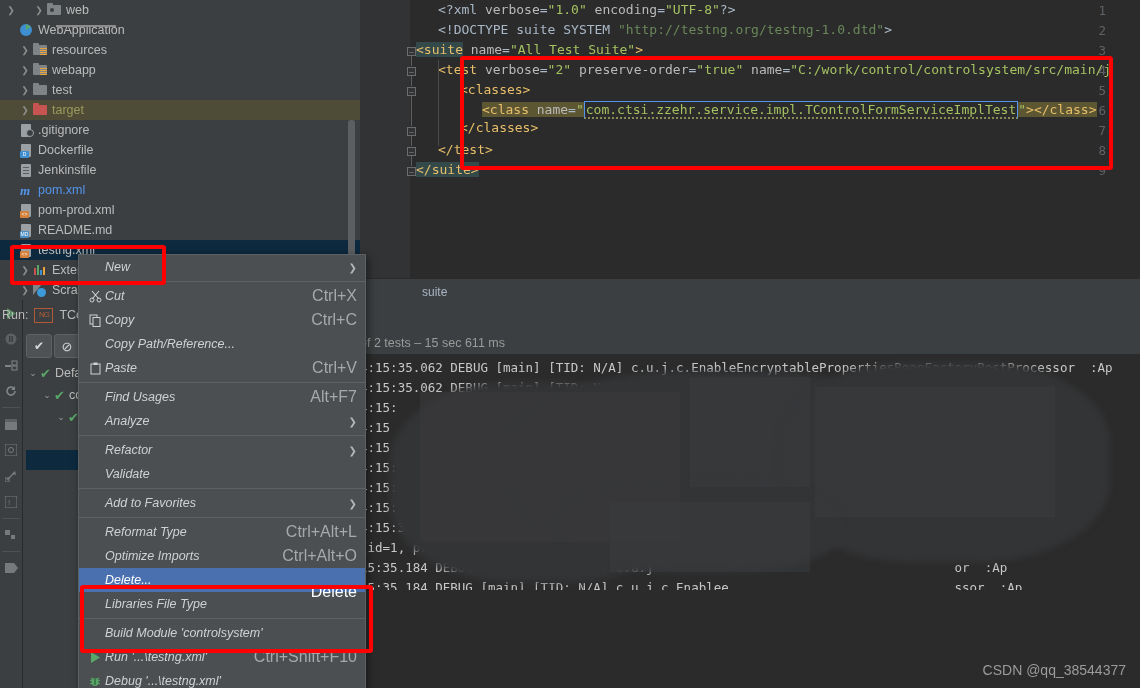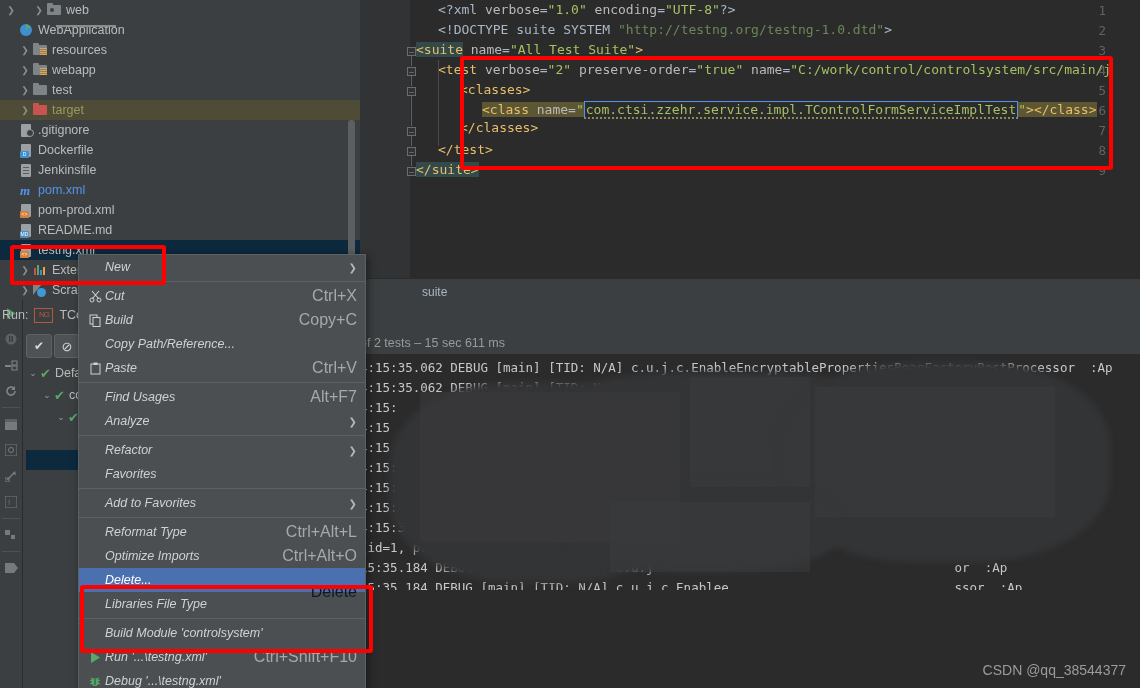--- a/index.html
+++ b/index.html
@@ -92,21 +92,21 @@
   .runsep{position:absolute;left:360px;top:326px;right:0;height:6px;background:#3c3f41;}
   .runtop{position:absolute;left:360px;top:304px;right:0;height:24px;background:#3c3f41;}
 
   
   .ctxmenu{position:absolute;left:78px;top:254px;width:286px;background:#4b4f51;border:1px solid #5c6164;box-shadow:2px 2px 8px rgba(0,0,0,.45);z-index:40;}
   .mi{height:24px;display:flex;align-items:center;padding:0 8px 0 6px;font-size:12.5px;color:#cfd2d4;position:relative;white-space:nowrap;}
   .mi.sel{background:#4a70b0;color:#ffffff;}
   .mi .miIco{width:20px;flex:0 0 20px;display:flex;align-items:center;justify-content:center;}
   .mi .miLbl{flex:1;font-style:italic;}
   .mi .miKey{color:#a6a9ab;font-size:16px;margin-left:14px;}
-  .mi.sel .miKey{color:#0f172a;margin-top:23px;}
+  .mi.sel .miKey{color:#ffffff;margin-top:23px;}
   .mi .miArrow{margin-left:10px;color:#b4b7b9;font-size:10px;}
   .msep{height:1px;background:#5c6164;margin:2px 0;}
 
   
   .redbox{position:absolute;border:4px solid #ff0000;border-radius:3px;z-index:60;pointer-events:none;}
 
   .watermark{position:absolute;right:14px;bottom:10px;color:#9b9b9b;font-size:14px;z-index:70;}
 
   .hscroll{position:absolute;left:348px;top:120px;width:7px;height:145px;background:#5c5f61;border-radius:3px;}
 </style>
@@ -482,22 +482,22 @@
       <span class="miKey">Ctrl+X</span>
     </div>
 
     <div class="mi">
       <span class="miIco">
           <svg width="13" height="13" viewBox="0 0 13 13">
             <rect x="1" y="1" width="7" height="9" fill="none" stroke="#cfd2d4"></rect>
             <rect x="4" y="3.5" width="7" height="9" fill="#4b4f51" stroke="#cfd2d4"></rect>
           </svg>
         </span>
-      <span class="miLbl">Build</span>
-      <span class="miKey">Copy+C</span>
+      <span class="miLbl">Copy</span>
+      <span class="miKey">Ctrl+C</span>
     </div>
 
     <div class="mi">
       <span class="miIco"></span>
       <span class="miLbl">Copy Path/Reference...</span>
     </div>
 
     <div class="mi">
       <span class="miIco">
           <svg width="13" height="13" viewBox="0 0 13 13">
@@ -524,21 +524,21 @@
     <div class="msep"></div>
 
     <div class="mi">
       <span class="miIco"></span>
       <span class="miLbl">Refactor</span>
       <span class="miArrow">❯</span>
     </div>
 
     <div class="mi">
       <span class="miIco"></span>
-      <span class="miLbl">Favorites</span>
+      <span class="miLbl">Validate</span>
     </div>
     <div class="msep"></div>
 
     <div class="mi">
       <span class="miIco"></span>
       <span class="miLbl">Add to Favorites</span>
       <span class="miArrow">❯</span>
     </div>
     <div class="msep"></div>
 

